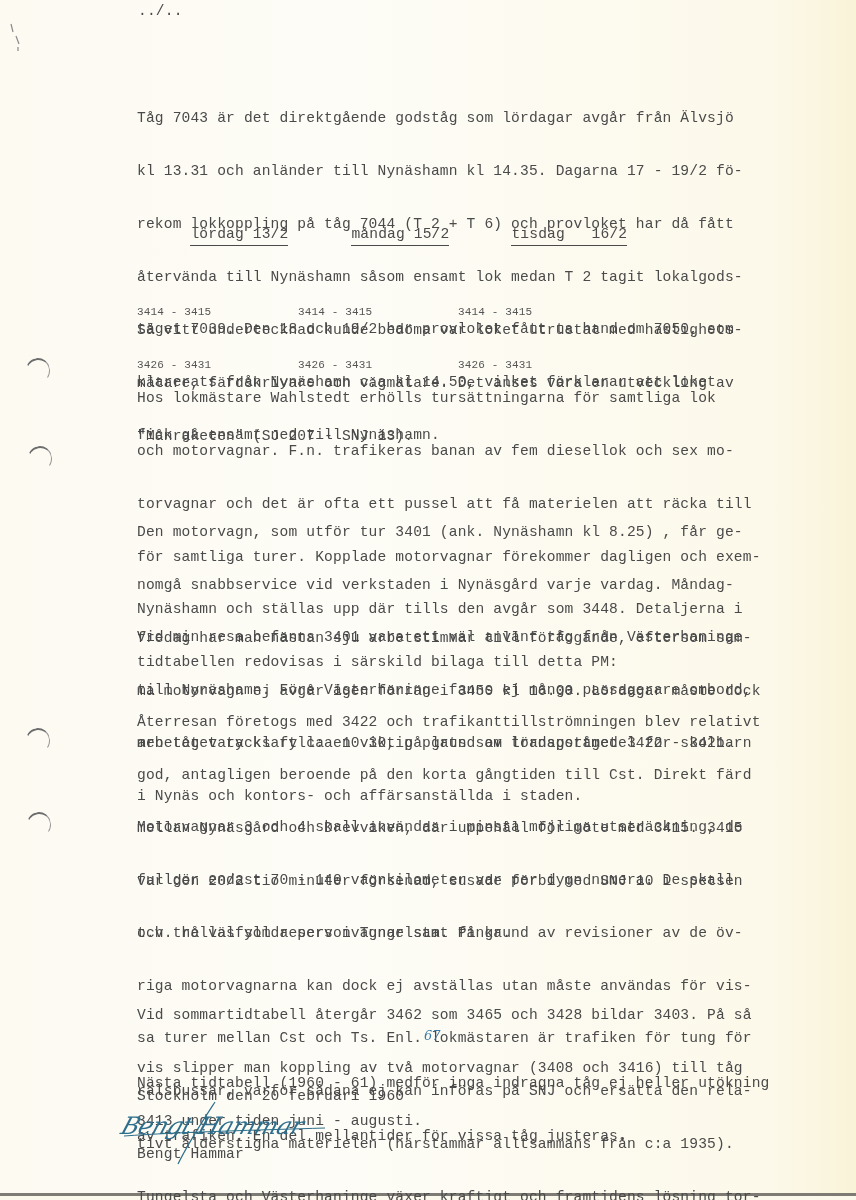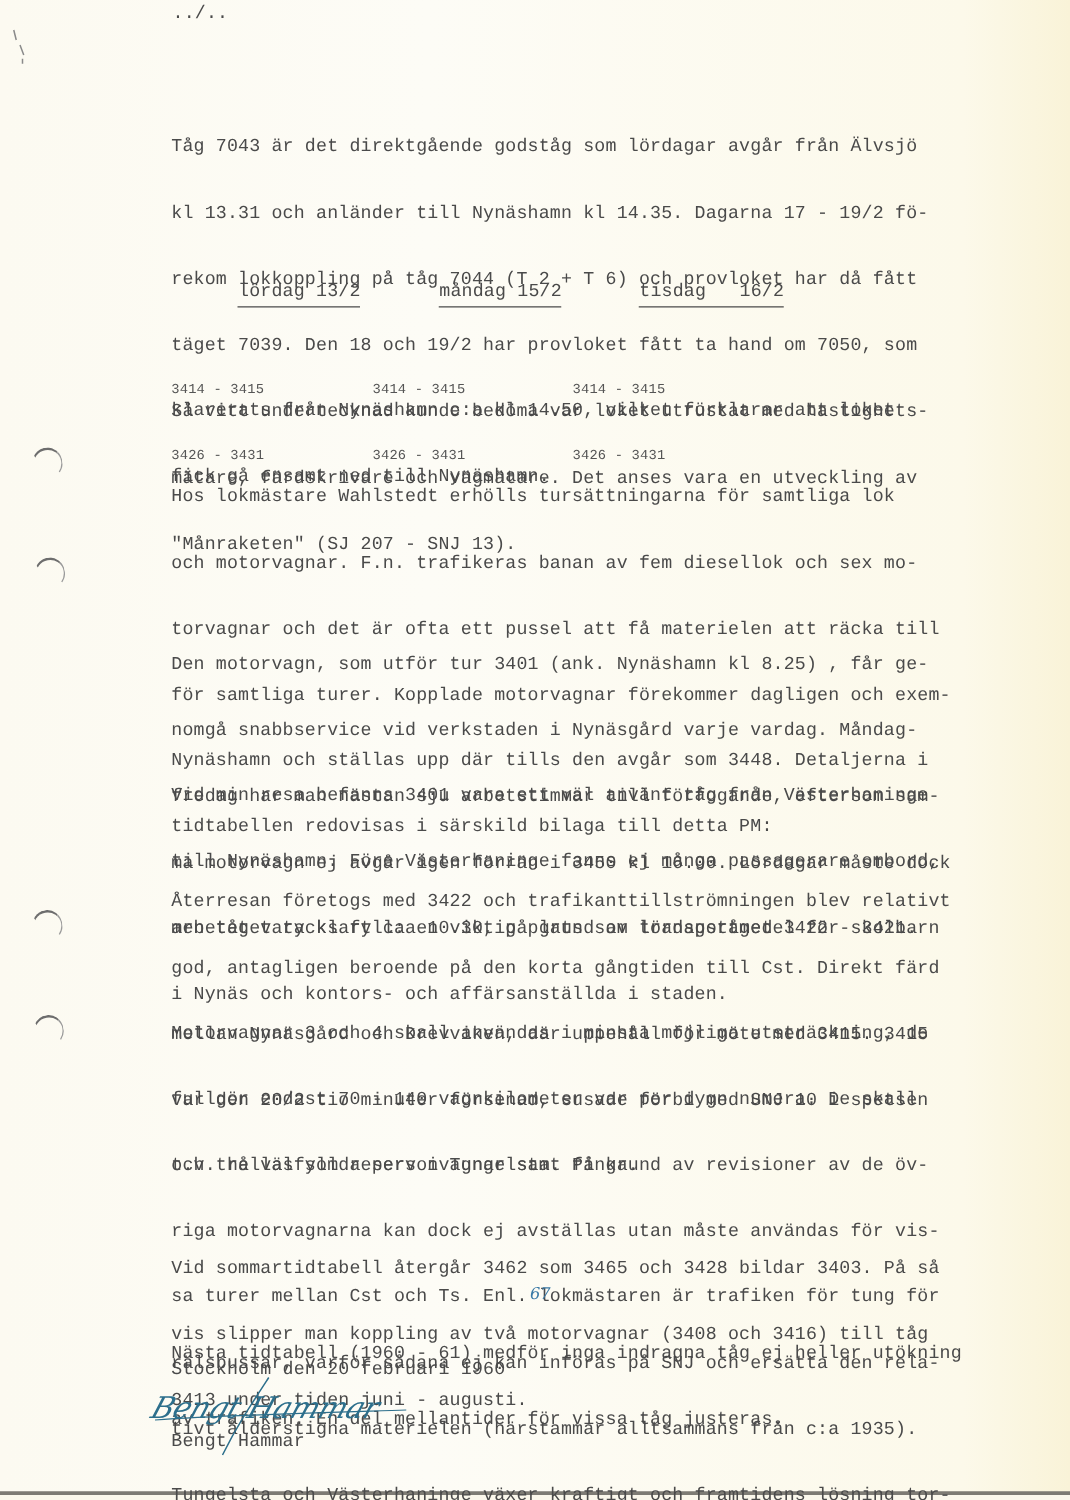--- a/index.html
+++ b/index.html
@@ -57,20 +57,21 @@
   <svg class="tick" viewBox="0 0 14 30">
     <path d="M3 2 L5 10 M8 14 L11 22 M10 25 L10 29" stroke="#8a8a8a" stroke-width="1.2" fill="none"></path>
   </svg>
 
   <div class="tw pageref">../..</div>
 
   <div class="tw block" style="top:75px;">
     <span class="line">Tåg 7043 är det direktgående godståg som lördagar avgår från Älvsjö</span>
     <span class="line">kl 13.31 och anländer till Nynäshamn kl 14.35. Dagarna 17 - 19/2 fö-</span>
     <span class="line">rekom lokkoppling på tåg 7044 (T 2 + T 6) och provloket har då fått</span>
+    <span class="line">återvända till Nynäshamn såsom ensamt lok medan T 2 tagit lokalgods-</span>
     <span class="line">täget 7039. Den 18 och 19/2 har provloket fått ta hand om 7050, som</span>
     <span class="line">klarerats från Nynäshamn c:a kl 14.50, vilket förklarar att loket</span>
     <span class="line">fick gå ensamt ned till Nynäshamn.</span>
   </div>
 
   <div class="tw tbl">
     <div class="col" style="left:0;">
       <span class="hdr">lördag 13/2</span>
       <div class="rows">
         <span class="row">3414 - 3415</span>

